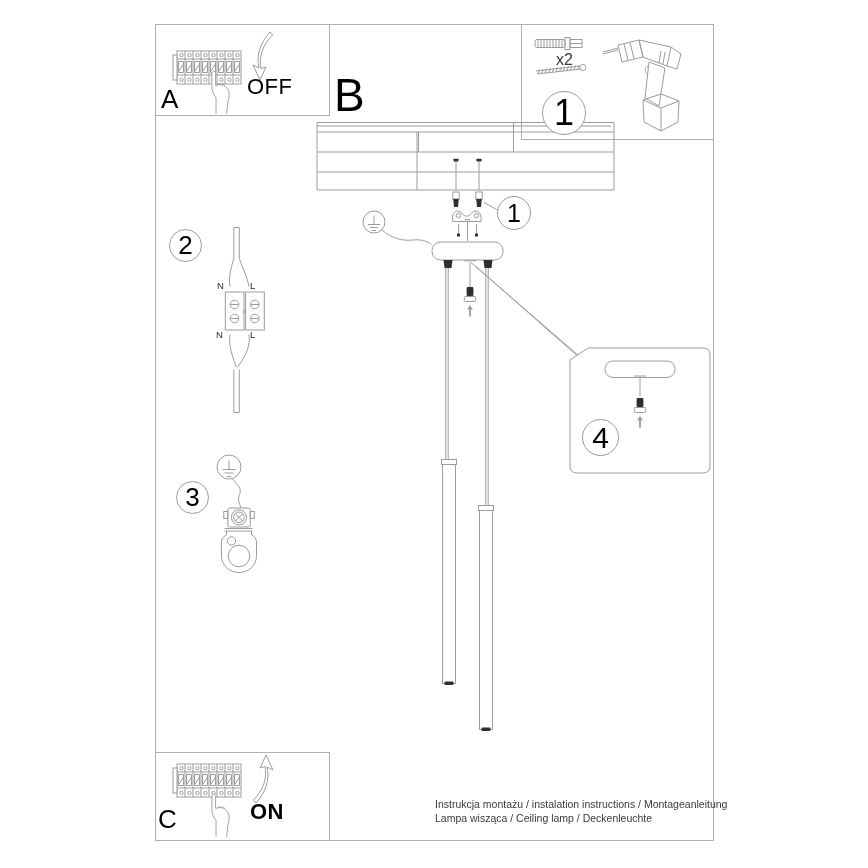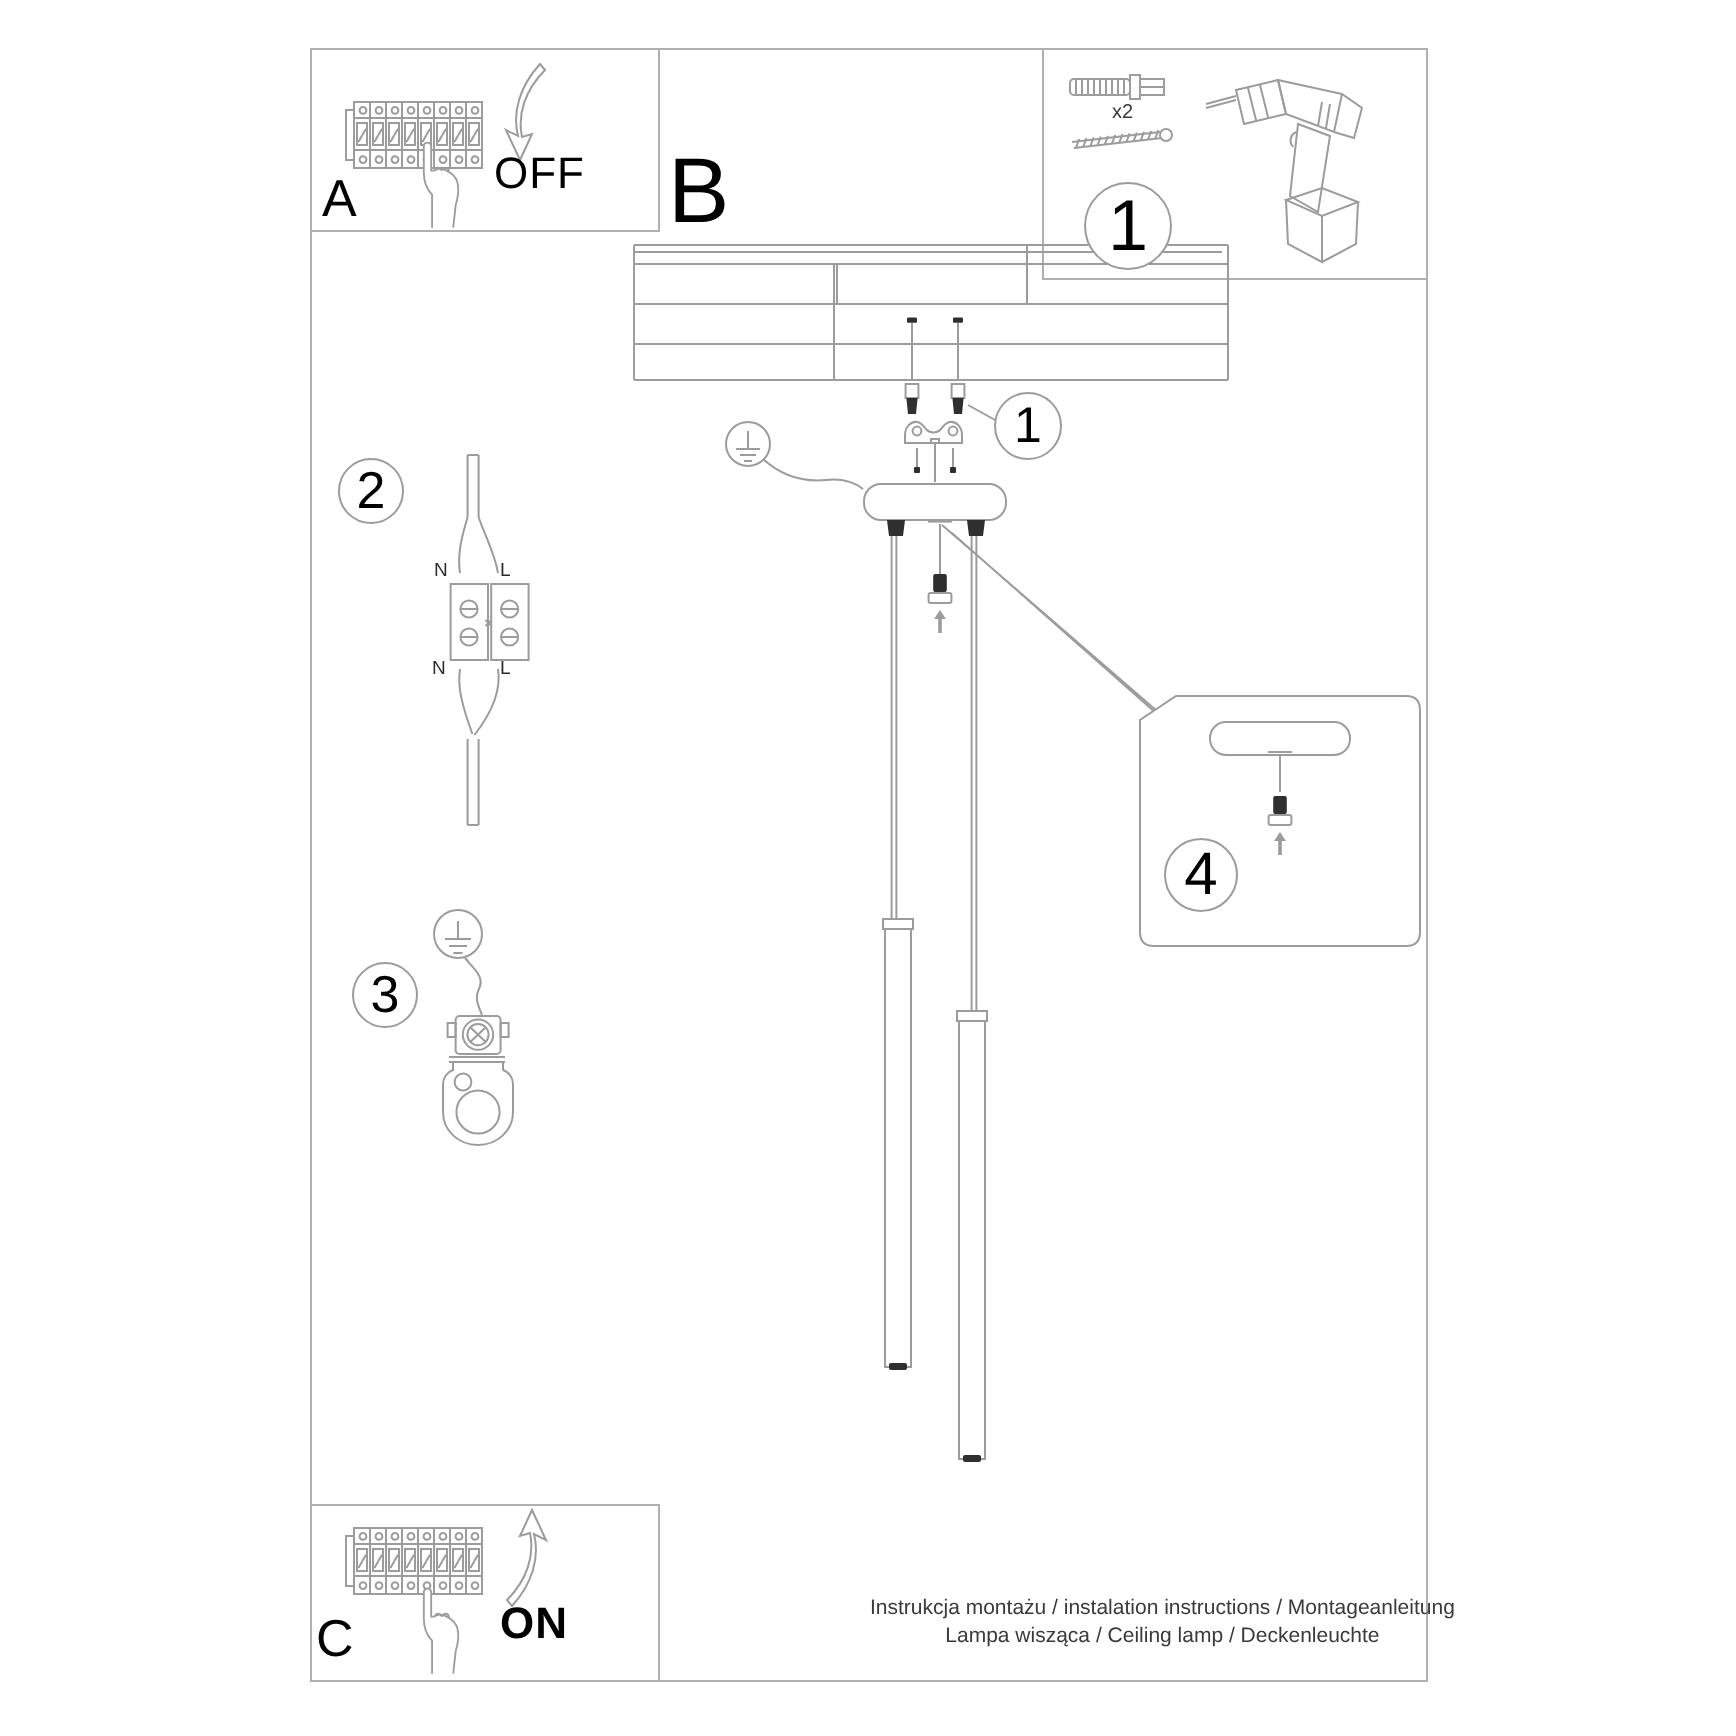--- a/index.html
+++ b/index.html
@@ -11,21 +11,21 @@
   .box{position:absolute;background:#fff;border:1px solid var(--c-frame);box-sizing:border-box;}
   .overlay{position:absolute;left:0;top:0;}
   svg .ln{stroke:var(--c-line);fill:none;stroke-width:1;}
   svg .wh{stroke:var(--c-line);fill:#ffffff;stroke-width:1;}
   svg .dk{fill:var(--c-dark);stroke:none;}
   svg .gy{fill:var(--c-line);stroke:none;}
   .lbl{position:absolute;color:var(--c-text);line-height:1;white-space:nowrap;}
   .circle{position:absolute;border:1px solid var(--c-line);border-radius:50%;background:#fff;
           display:flex;align-items:center;justify-content:center;color:var(--c-text);box-sizing:border-box;}
   .tinylbl{position:absolute;font-size:9.5px;color:#2b2b2b;line-height:1;}
-  .footer{position:absolute;left:435px;top:798px;font-size:10.5px;line-height:13.5px;color:var(--c-muted);text-align:center;}
+  .footer{position:absolute;left:435px;top:798px;font-size:10.5px;line-height:13.5px;color:var(--c-muted);}
 </style>
 </head>
 <body>
 
 <div class="sheet">
 
   <div class="box" style="left:155px;top:24px;width:559px;height:817px;"></div>
   <div class="box" style="left:155px;top:24px;width:175px;height:92px;"></div>
   <div class="box" style="left:521px;top:24px;width:193px;height:116px;"></div>
   <div class="box" style="left:155px;top:752px;width:175px;height:89px;"></div>
@@ -219,21 +219,21 @@
     </div>
   <div class="circle" style="left:582px;top:419px;width:37px;height:37px;font-size:30px;">
       <span>4</span>
     </div>
 
   <span class="lbl" style="left:161px;top:86px;font-size:26px;">A</span>
   <span class="lbl" style="left:247px;top:76px;font-size:22px;letter-spacing:0.5px;">OFF</span>
   <span class="lbl" style="left:334px;top:72px;font-size:46px;">B</span>
   <span class="lbl" style="left:158px;top:806px;font-size:26px;">C</span>
   <span class="lbl" style="left:250px;top:801px;font-size:22px;letter-spacing:0.5px;font-weight:bold;">ON</span>
-  <span class="lbl" style="left:556px;top:52px;font-size:10px;color:var(--c-muted);">x2</span>
+  <span class="lbl" style="left:556px;top:52px;font-size:16px;color:var(--c-muted);">x2</span>
 
   <span class="tinylbl" style="left:217px;top:281px;">N</span>
   <span class="tinylbl" style="left:250px;top:281px;">L</span>
   <span class="tinylbl" style="left:216px;top:330px;">N</span>
   <span class="tinylbl" style="left:250px;top:330px;">L</span>
 
   <div class="footer">
     <div>Instrukcja montażu / instalation instructions / Montageanleitung</div>
     <div>Lampa wisząca / Ceiling lamp / Deckenleuchte</div>
   </div>

